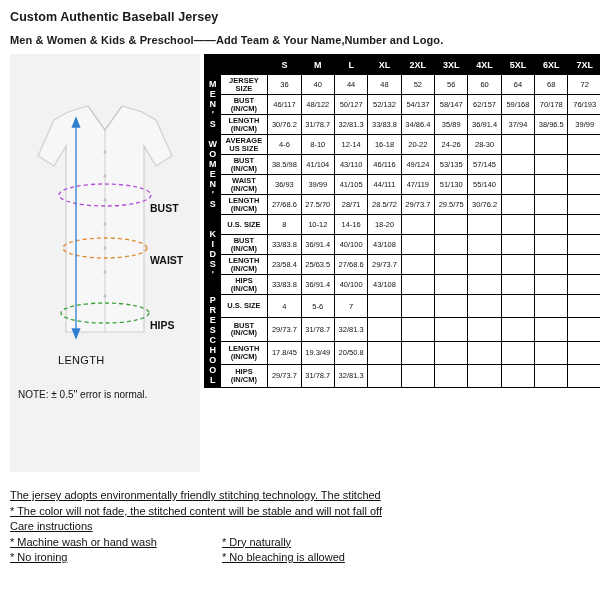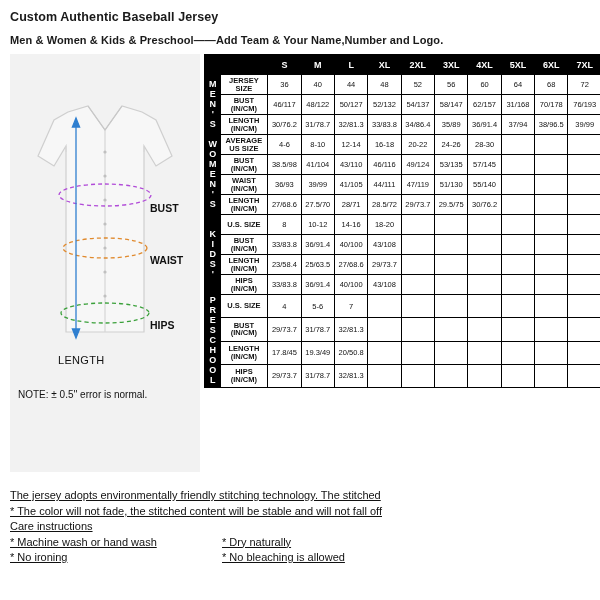--- a/index.html
+++ b/index.html
@@ -283,21 +283,21 @@
                 <div>BUST</div>
                 <div>(IN/CM)</div>
               </td>
               <td class="val">46/117</td>
               <td class="val">48/122</td>
               <td class="val">50/127</td>
               <td class="val">52/132</td>
               <td class="val">54/137</td>
               <td class="val">58/147</td>
               <td class="val">62/157</td>
-              <td class="val">31/168</td>
+              <td class="val">59/168</td>
               <td class="val">70/178</td>
               <td class="val">76/193</td>
             </tr>
             <tr>
               <td class="rowhead">
                 <div>LENGTH</div>
                 <div>(IN/CM)</div>
               </td>
               <td class="val">30/76.2</td>
               <td class="val">31/78.7</td>

